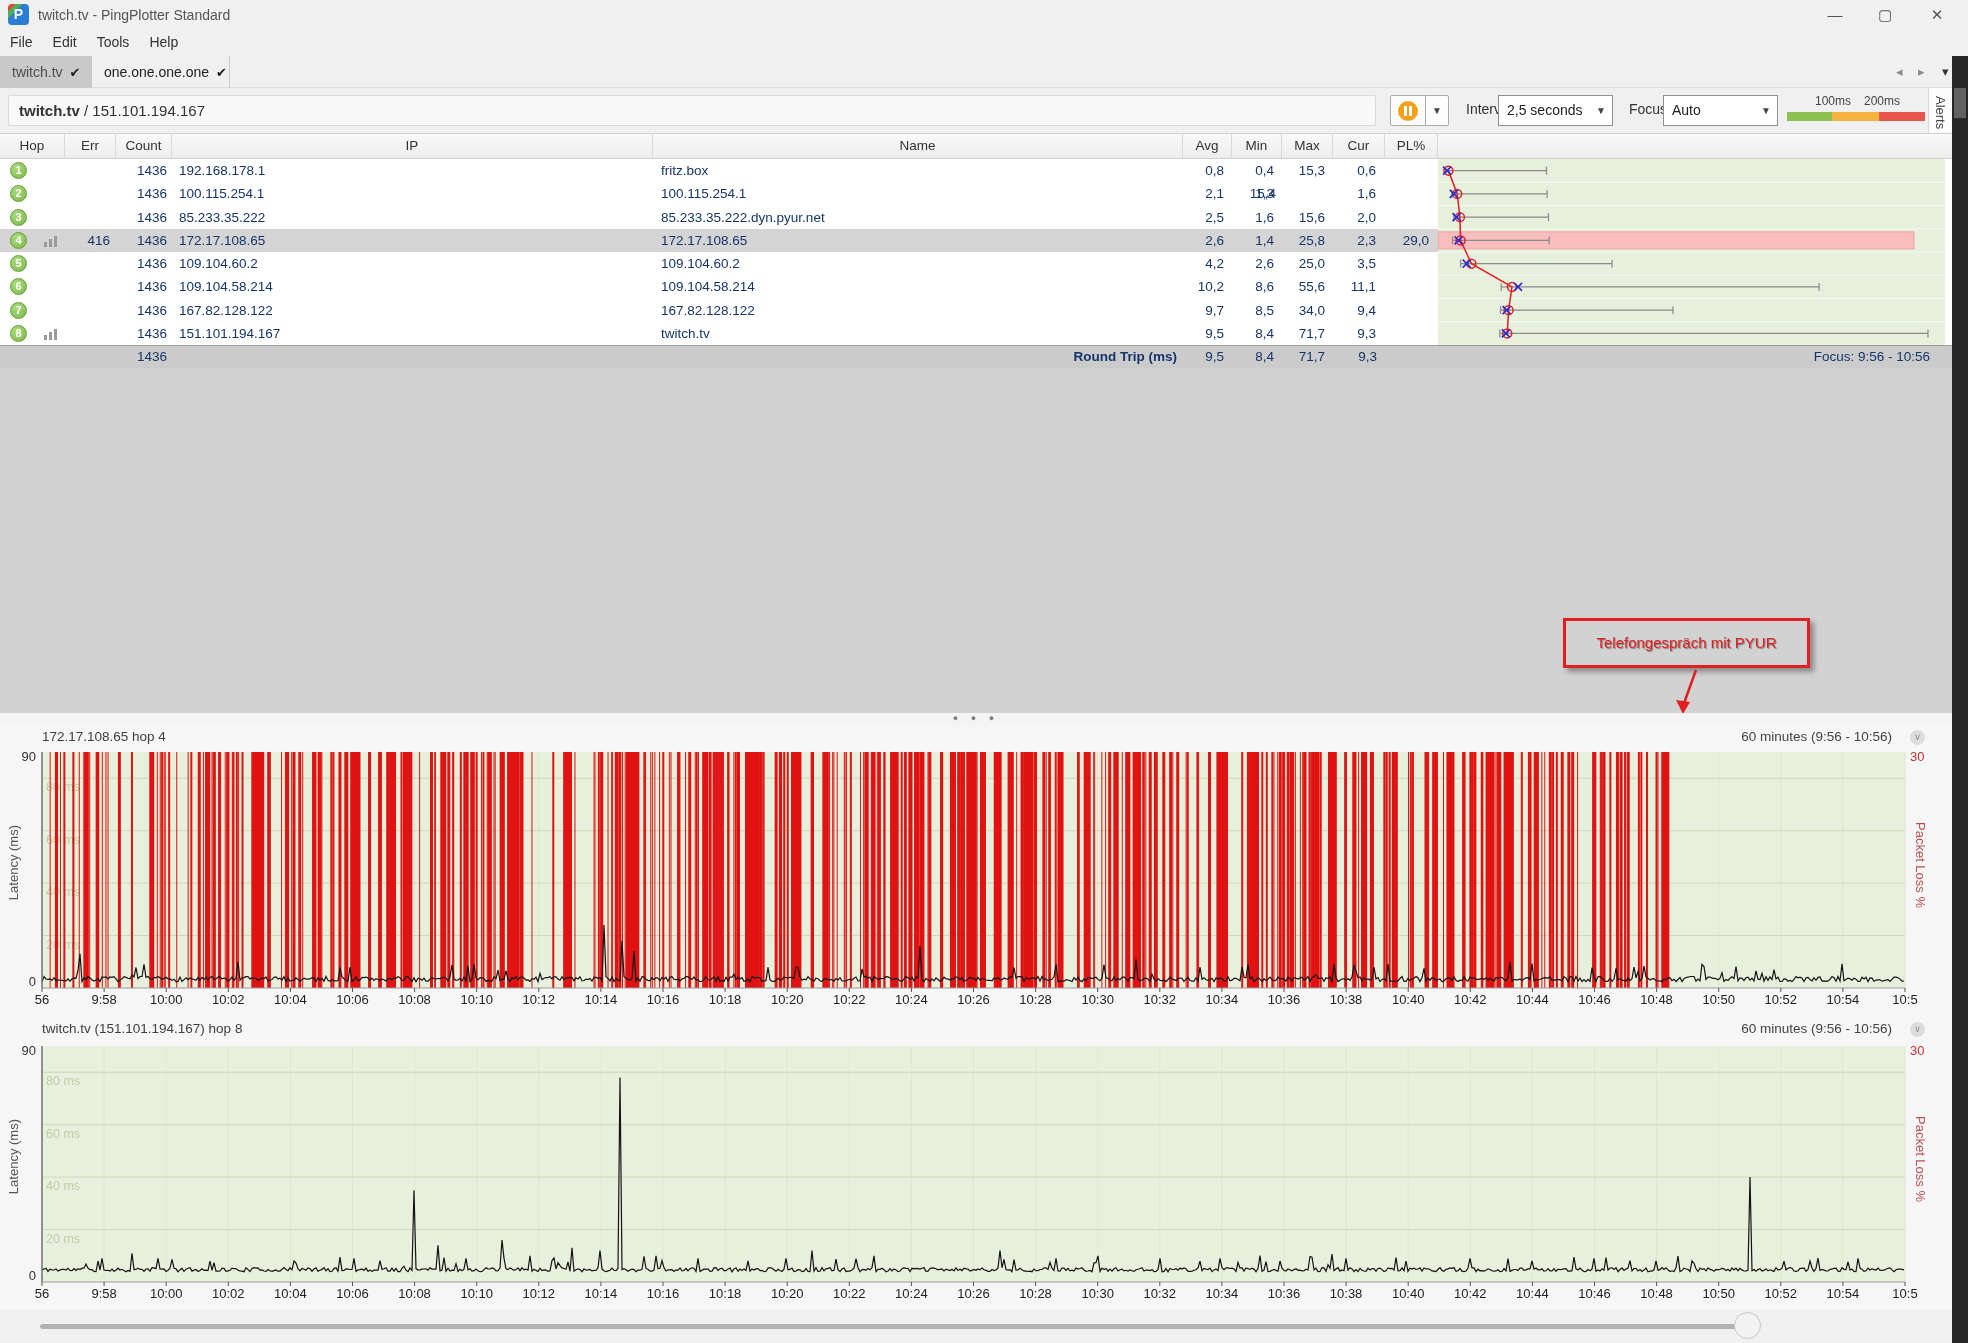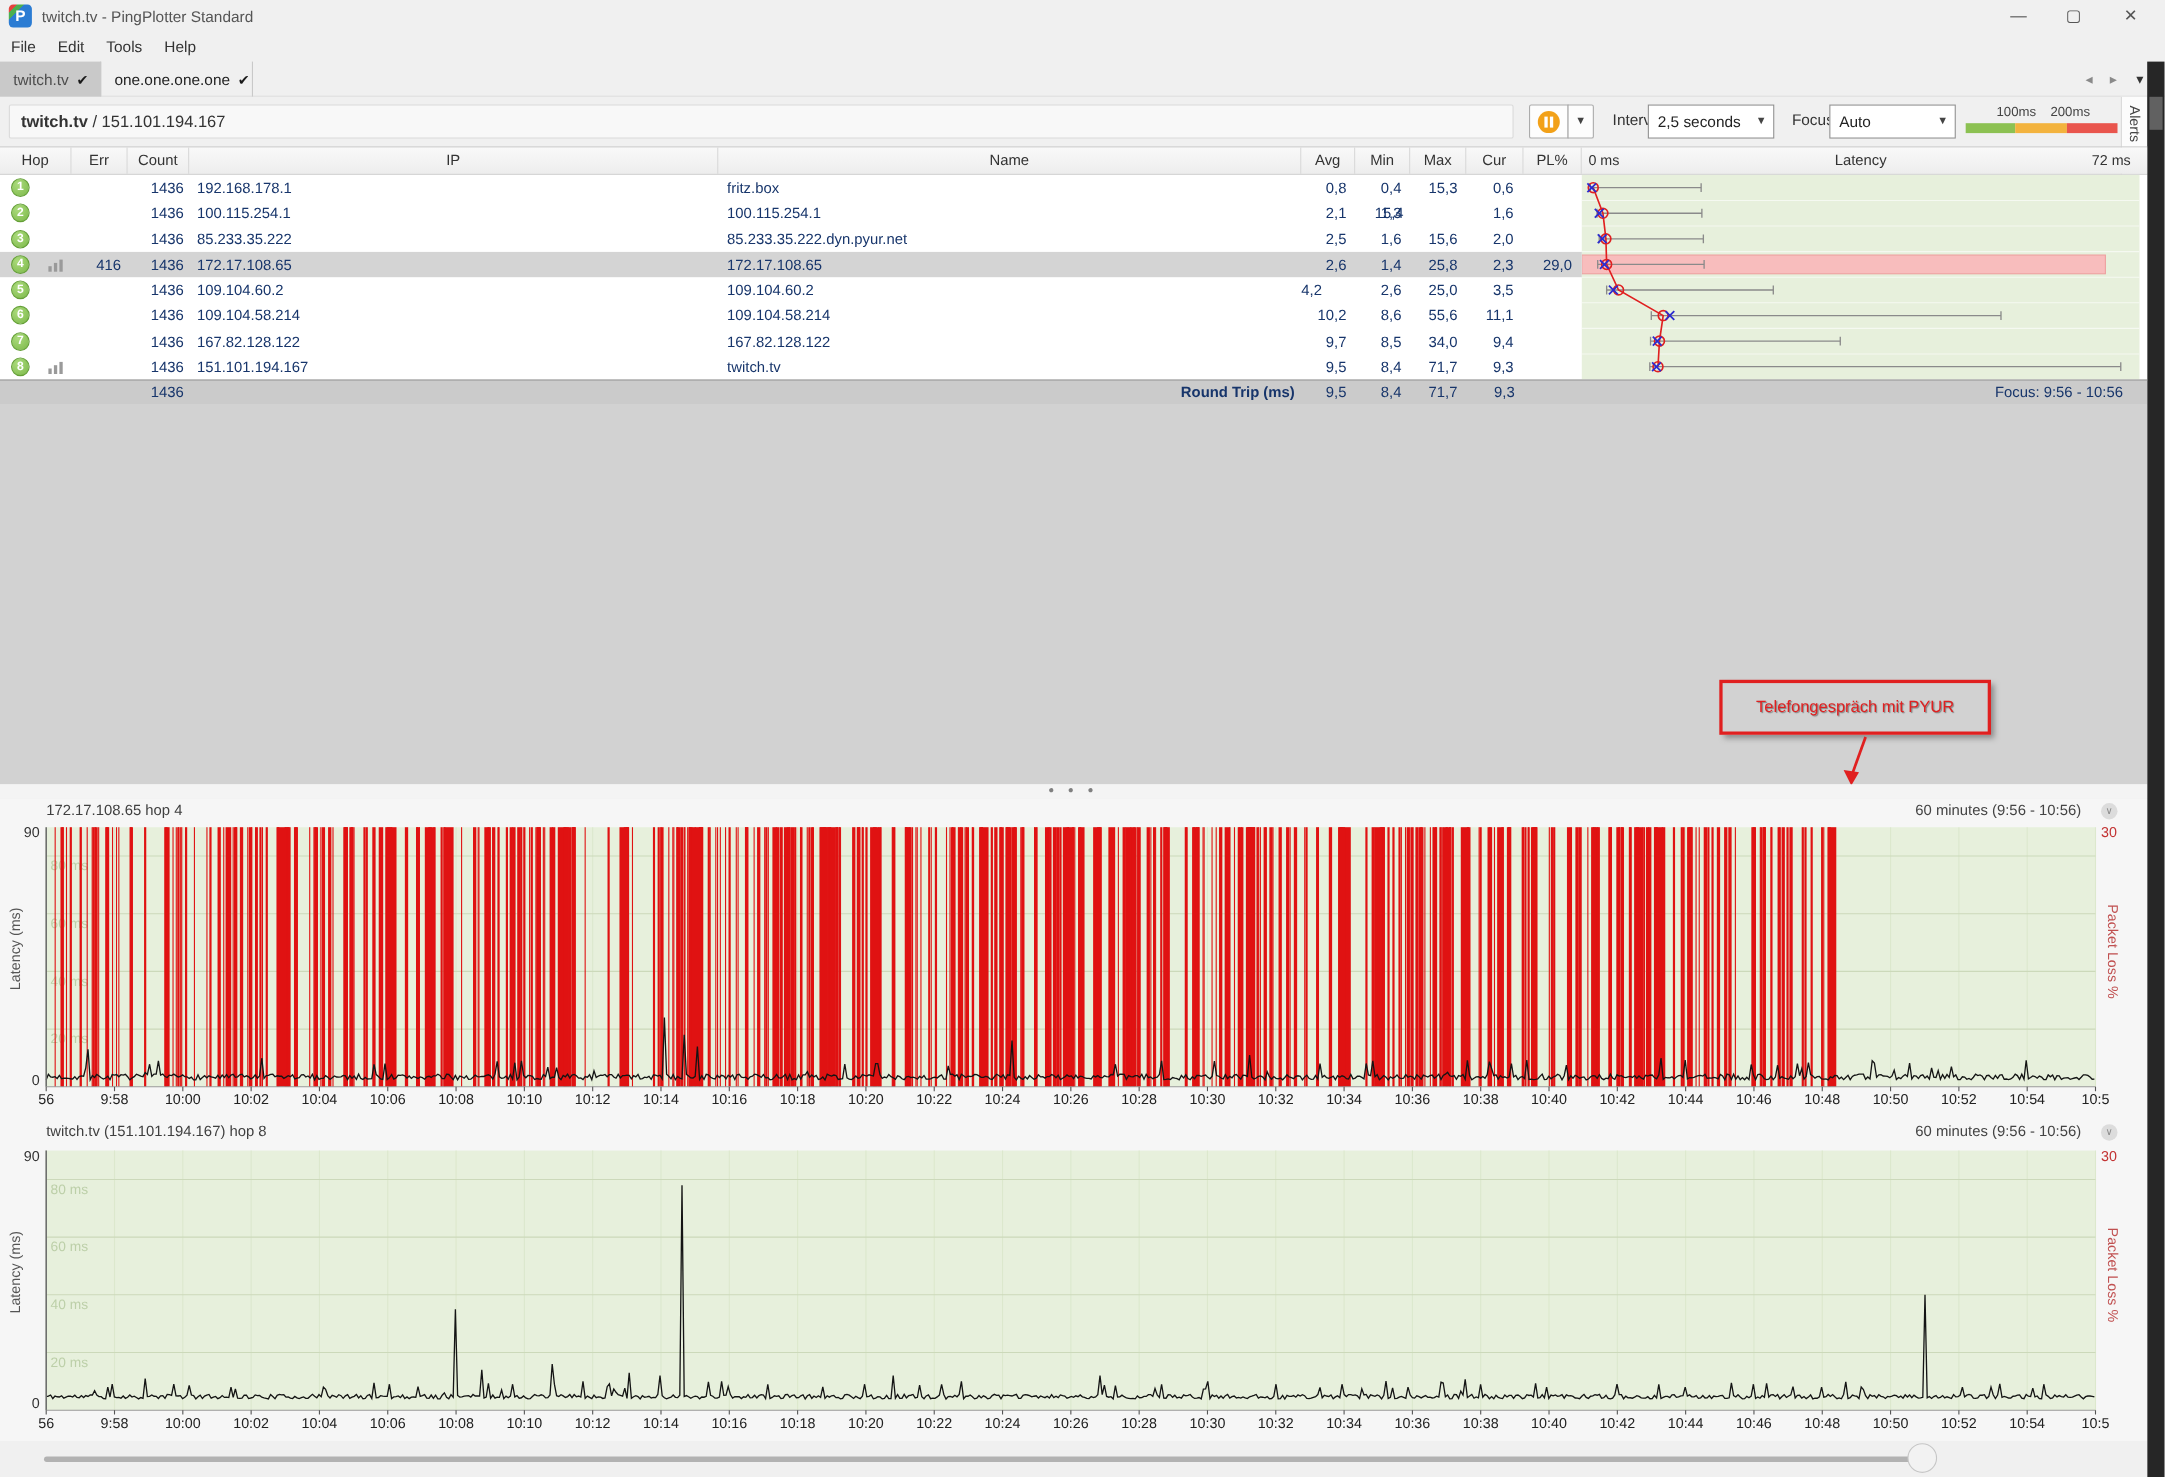--- a/index.html
+++ b/index.html
@@ -170,25 +170,20 @@
   </div>
 
   <div id="alerts-tab">
       <span>Alerts</span>
     </div>
   <div id="right-strip">
       <div id="right-strip-thumb"></div>
     </div>
 
   <div id="table-header">
-    <div id="lat-header">
-      <div id="lat-hdr-left">0 ms</div>
-      <div id="lat-hdr-center">Latency</div>
-      <div id="lat-hdr-right">72 ms</div>
-    </div>
   <div class="hdr-cell" style="left: 0px; width: 65px;">Hop</div>
       <div class="hdr-cell" style="left: 65px; width: 51px;">Err</div>
       <div class="hdr-cell" style="left: 116px; width: 56px;">Count</div>
       <div class="hdr-cell" style="left: 172px; width: 481px;">IP</div>
       <div class="hdr-cell" style="left: 653px; width: 530px;">Name</div>
       <div class="hdr-cell" style="left: 1183px; width: 49px;">Avg</div>
       <div class="hdr-cell" style="left: 1232px; width: 50px;">Min</div>
       <div class="hdr-cell" style="left: 1282px; width: 51px;">Max</div>
       <div class="hdr-cell" style="left: 1333px; width: 52px;">Cur</div>
       <div class="hdr-cell" style="left: 1385px; width: 53px;">PL%</div>
@@ -301,21 +296,21 @@
         <div class="cell" style="left: 1232px; width: 50px; text-align: right; padding-left: 0px; padding-right: 8px;">1,4</div>
         <div class="cell" style="left: 1282px; width: 51px; text-align: right; padding-left: 0px; padding-right: 8px;">25,8</div>
         <div class="cell" style="left: 1333px; width: 52px; text-align: right; padding-left: 0px; padding-right: 9px;">2,3</div>
         <div class="cell" style="left: 1385px; width: 53px; text-align: right; padding-left: 0px; padding-right: 9px;">29,0</div>
       </div>
       <div class="row" style="top: 93px;">
         <div class="hop-circle">5</div>
         <div class="cell" style="left: 116px; width: 56px; text-align: right; padding-left: 0px; padding-right: 5px;">1436</div>
         <div class="cell" style="left: 172px; width: 481px; text-align: left; padding-left: 7px; padding-right: 0px;">109.104.60.2</div>
         <div class="cell" style="left: 653px; width: 530px; text-align: left; padding-left: 8px; padding-right: 0px;">109.104.60.2</div>
-        <div class="cell" style="left: 1183px; width: 49px; padding-left: 0px; padding-right: 8px;">4,2</div>
+        <div class="cell" style="left: 1183px; width: 49px; text-align: right; padding-left: 0px; padding-right: 8px;">4,2</div>
         <div class="cell" style="left: 1232px; width: 50px; text-align: right; padding-left: 0px; padding-right: 8px;">2,6</div>
         <div class="cell" style="left: 1282px; width: 51px; text-align: right; padding-left: 0px; padding-right: 8px;">25,0</div>
         <div class="cell" style="left: 1333px; width: 52px; text-align: right; padding-left: 0px; padding-right: 9px;">3,5</div>
       </div>
       <div class="row" style="top: 116.25px;">
         <div class="hop-circle">6</div>
         <div class="cell" style="left: 116px; width: 56px; text-align: right; padding-left: 0px; padding-right: 5px;">1436</div>
         <div class="cell" style="left: 172px; width: 481px; text-align: left; padding-left: 7px; padding-right: 0px;">109.104.58.214</div>
         <div class="cell" style="left: 653px; width: 530px; text-align: left; padding-left: 8px; padding-right: 0px;">109.104.58.214</div>
         <div class="cell" style="left: 1183px; width: 49px; text-align: right; padding-left: 0px; padding-right: 8px;">10,2</div>

